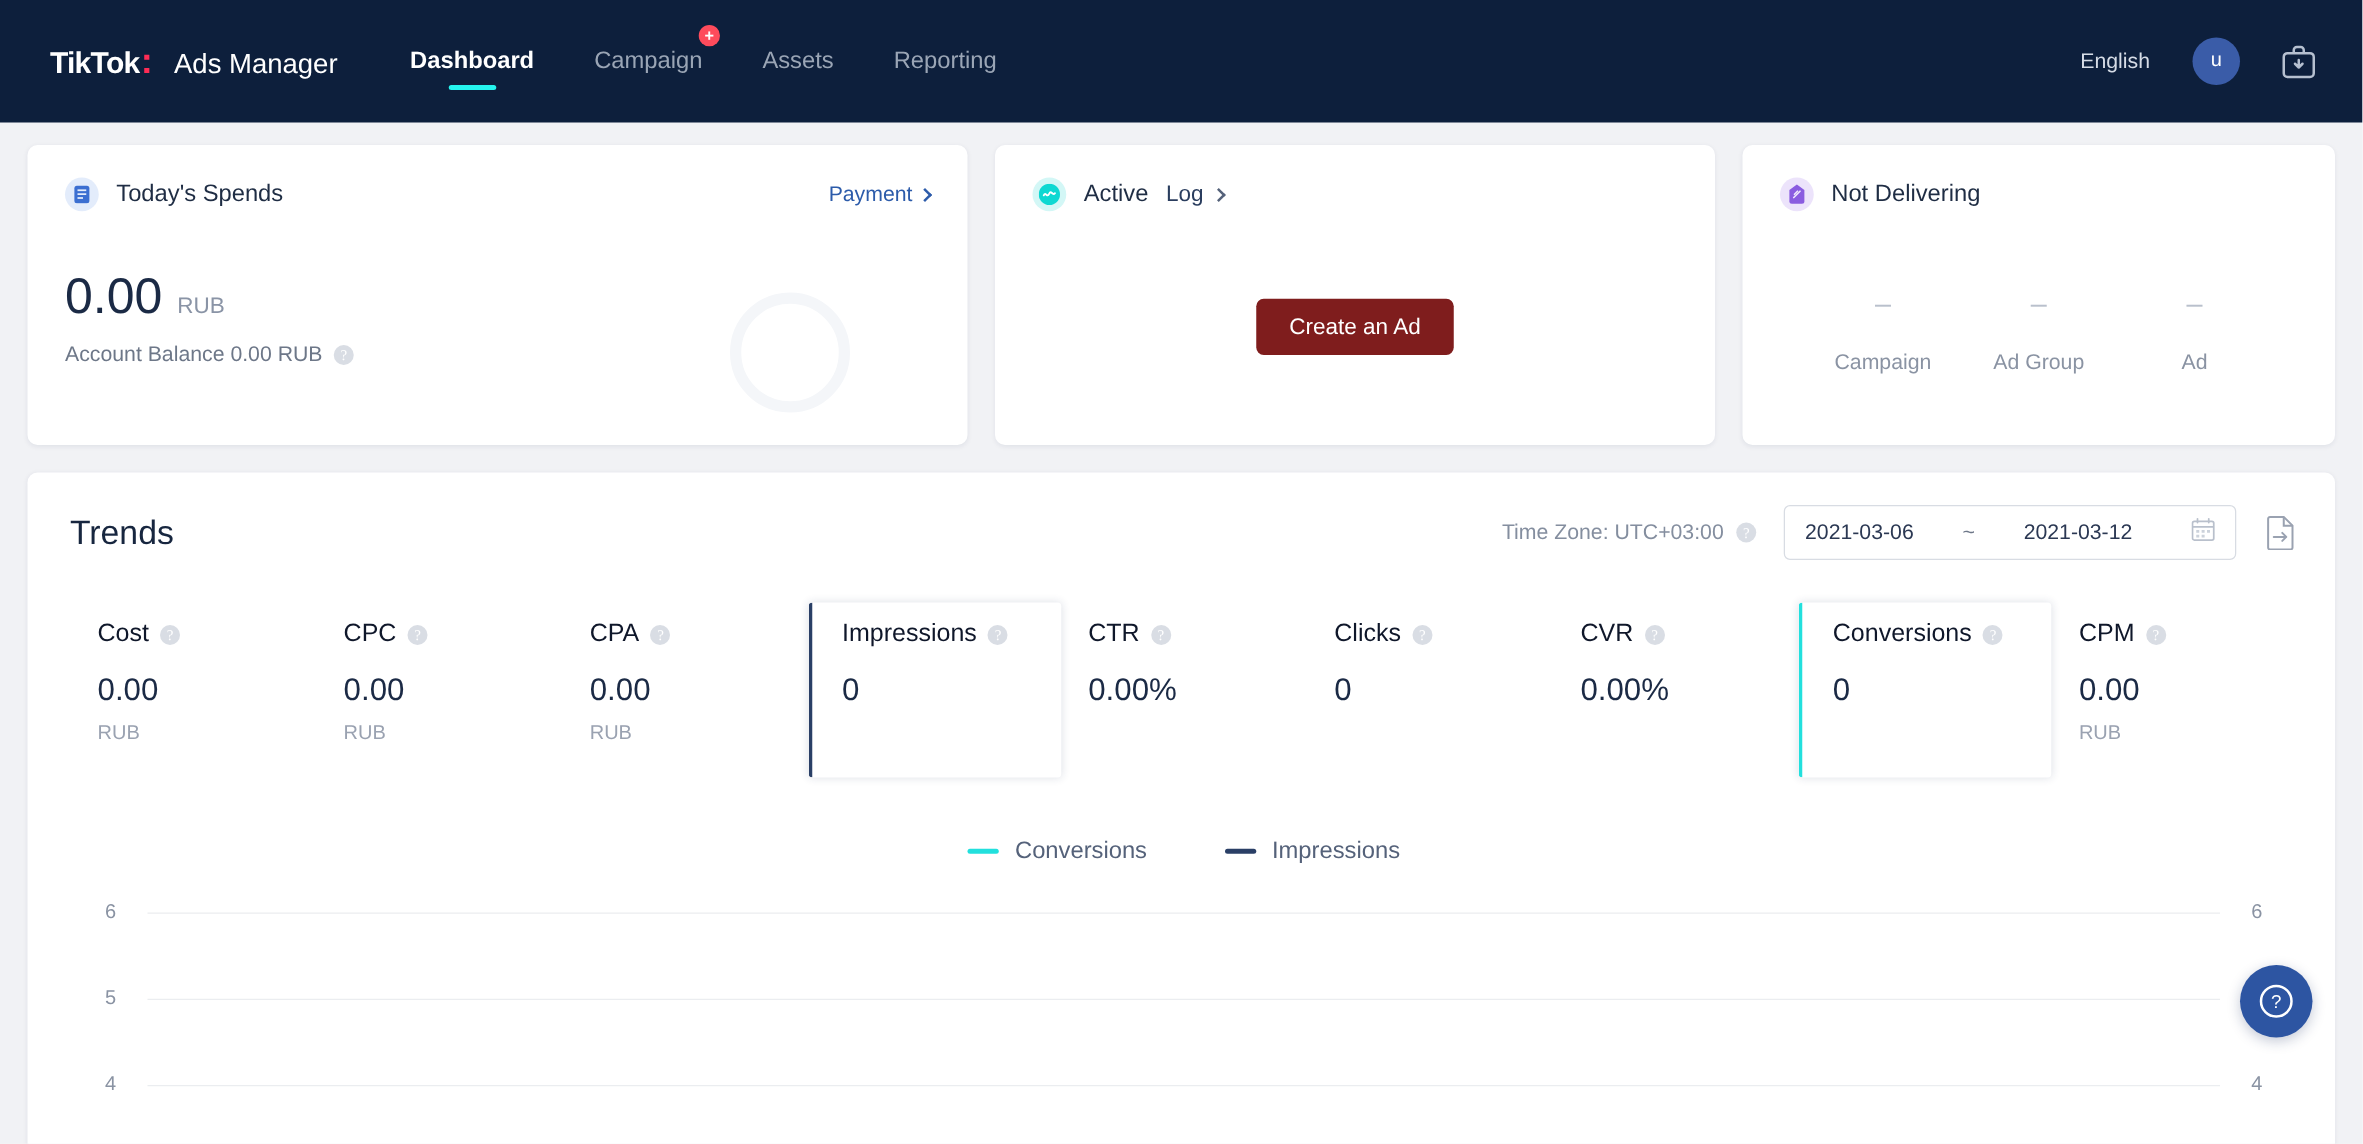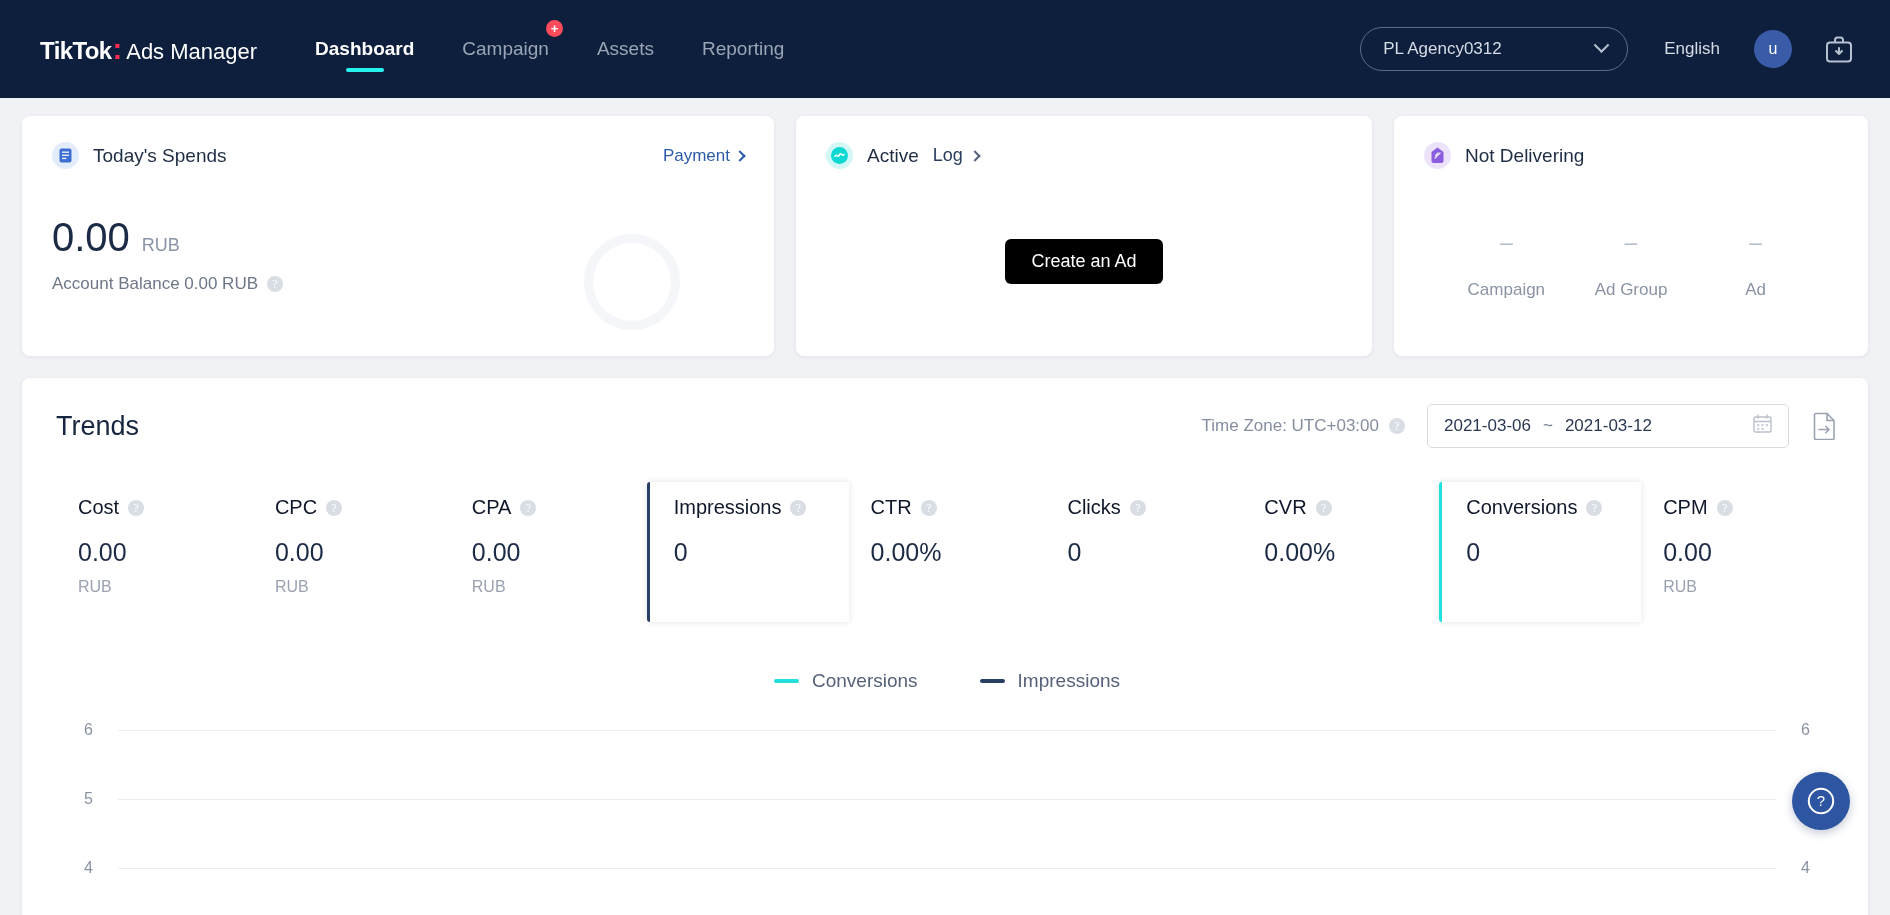--- a/index.html
+++ b/index.html
@@ -20,21 +20,21 @@
     padding: 0 36px 0 40px;
     position: relative;
     z-index: 40;
   }
   .brand { display: flex; align-items: baseline; margin-right: 58px; }
   .brand-tiktok {
     font-size: 24px; font-weight: bold; color: #ffffff;
     letter-spacing: -0.6px;
   }
   .brand-colon { color: #fe2c55; font-weight: bold; font-size: 29px; margin: 0 1px; }
-  .brand-sub { font-size: 22px; color: #ffffff; font-weight: 400; margin-left: 3px; }
+  .brand-sub { font-size: 22px; color: #ffffff; font-weight: 400; margin-left: 16px; }
 
   .nav { display: flex; align-items: center; height: 98px; }
   .nav-item {
     position: relative;
     color: #9aa5b5;
     font-size: 19px;
     margin-right: 48px;
     height: 98px;
     display: flex; align-items: center;
     cursor: pointer;
@@ -126,21 +126,21 @@
     border: 9px solid #f4f6f9;
   }
 
   .log-link { margin-left: 14px; color: #2a3d5e; font-size: 18px; display: flex; align-items: center; gap: 8px; cursor: pointer; }
   .arrow-r-dark { width: 8px; height: 8px; border-top: 2px solid #55627a; border-right: 2px solid #55627a; transform: rotate(45deg); }
 
   .active-body { text-align: center; margin-top: 48px; }
   .active-msg { font-size: 17px; color: #4c5a72; }
   .btn-create {
     margin-top: 22px;
-    background: #000000; color: #fff;
+    background: #7f1d1d; color: #fff;
     border: none; border-radius: 6px;
     font-size: 18px; padding: 12px 26px;
     cursor: pointer; font-family: "Liberation Sans", sans-serif;
   }
 
   .notdel-stats { display: flex; margin-top: 62px; padding: 0 20px; }
   .nd-col { flex: 1; text-align: center; }
   .nd-dash { color: #b9c0cc; font-size: 23px; line-height: 1; }
   .nd-label { color: #8a93a3; font-size: 17px; margin-top: 26px; }
 
@@ -157,21 +157,21 @@
   }
   .trends-head { display: flex; align-items: center; }
   .trends-title { font-size: 27px; color: #17263f; }
   .trends-tools { margin-left: auto; display: flex; align-items: center; }
   .tz { color: #848e9f; font-size: 17px; display: flex; align-items: center; gap: 10px; }
   .daterange {
     margin-left: 22px;
     width: 362px; height: 44px;
     border: 1px solid #d8dce3; border-radius: 5px;
     display: flex; align-items: center; justify-content: space-between;
-    gap: 12px; font-size: 17px; color: #2b3purpose;
+    gap: 39px; font-size: 17px; color: #2b3purpose;
     color: #2b3853;
     cursor: pointer; padding: 0 16px;
   }
   .dr-tilde { color: #6d7788; }
   .cal-icon { margin-left: auto; }
   .export-icon { margin-left: 24px; cursor: pointer; display: flex; }
 
   .metrics {
     display: flex;
     margin-top: 34px;
@@ -239,24 +239,20 @@
     </div>
     <div class="nav-item">
       <span>Assets</span>
     </div>
     <div class="nav-item">
       <span>Reporting</span>
     </div>
   </div>
 
   <div class="header-right">
-    <div class="acct-select">
-      <span>PL Agency0312</span>
-      <span class="chev"></span>
-    </div>
     <div class="lang">
       <span>English</span>
     </div>
     <div class="avatar">
       <span>u</span>
     </div>
     <div class="bag-icon">
       <svg width="30" height="31" viewBox="0 0 30 31" fill="none">
         <rect x="3" y="8.5" width="24" height="19" rx="3" stroke="#b6c0d0" stroke-width="2"></rect>
         <path d="M11 8.5V6a2.5 2.5 0 0 1 2.5-2.5h3A2.5 2.5 0 0 1 19 6v2.5" stroke="#b6c0d0" stroke-width="2"></path>

